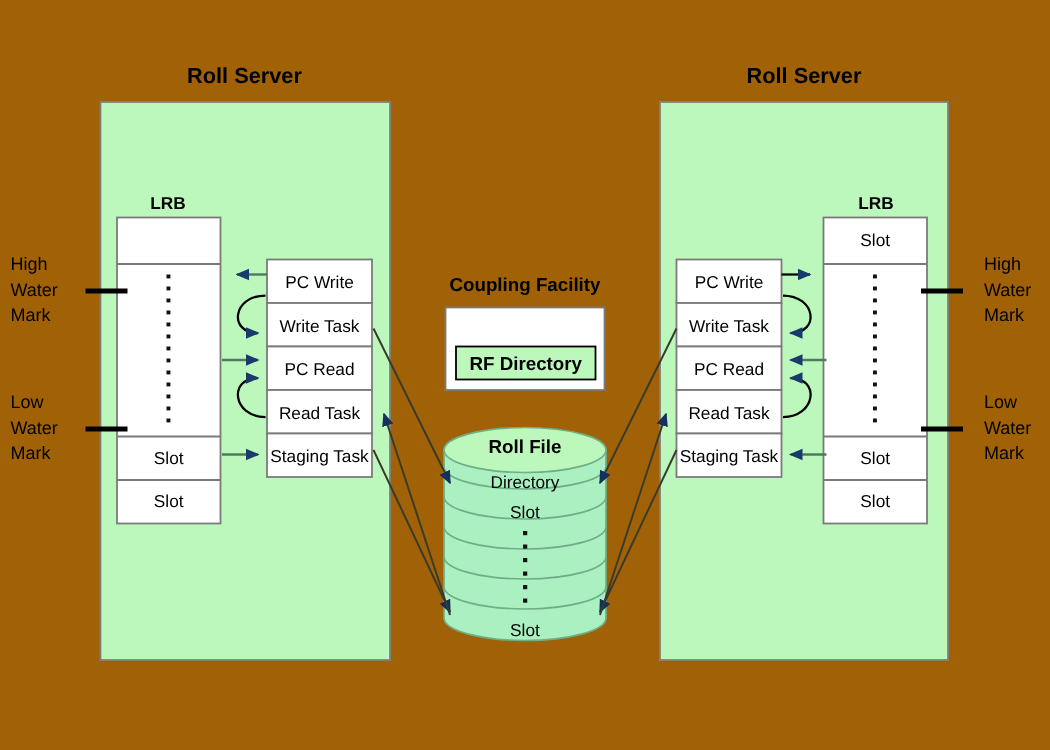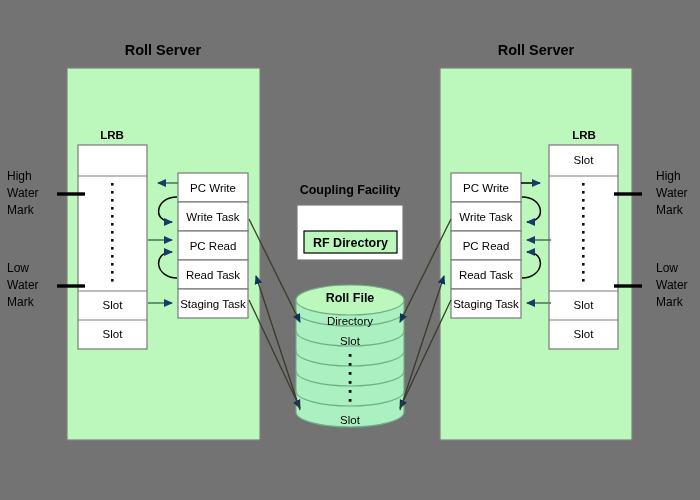--- a/index.html
+++ b/index.html
@@ -4,21 +4,21 @@
 <style>
   html, body {
     margin: 0;
     padding: 0;
     background: #ffffff;
   }
   #canvas {
     position: relative;
     width: 700px;
     height: 500px;
-    background: #737373;
+    background: #a16207;
     font-family: "Liberation Sans", sans-serif;
     overflow: hidden;
   }
   svg.layer {
     position: absolute;
     left: 0;
     top: 0;
     width: 700px;
     height: 500px;
   }

